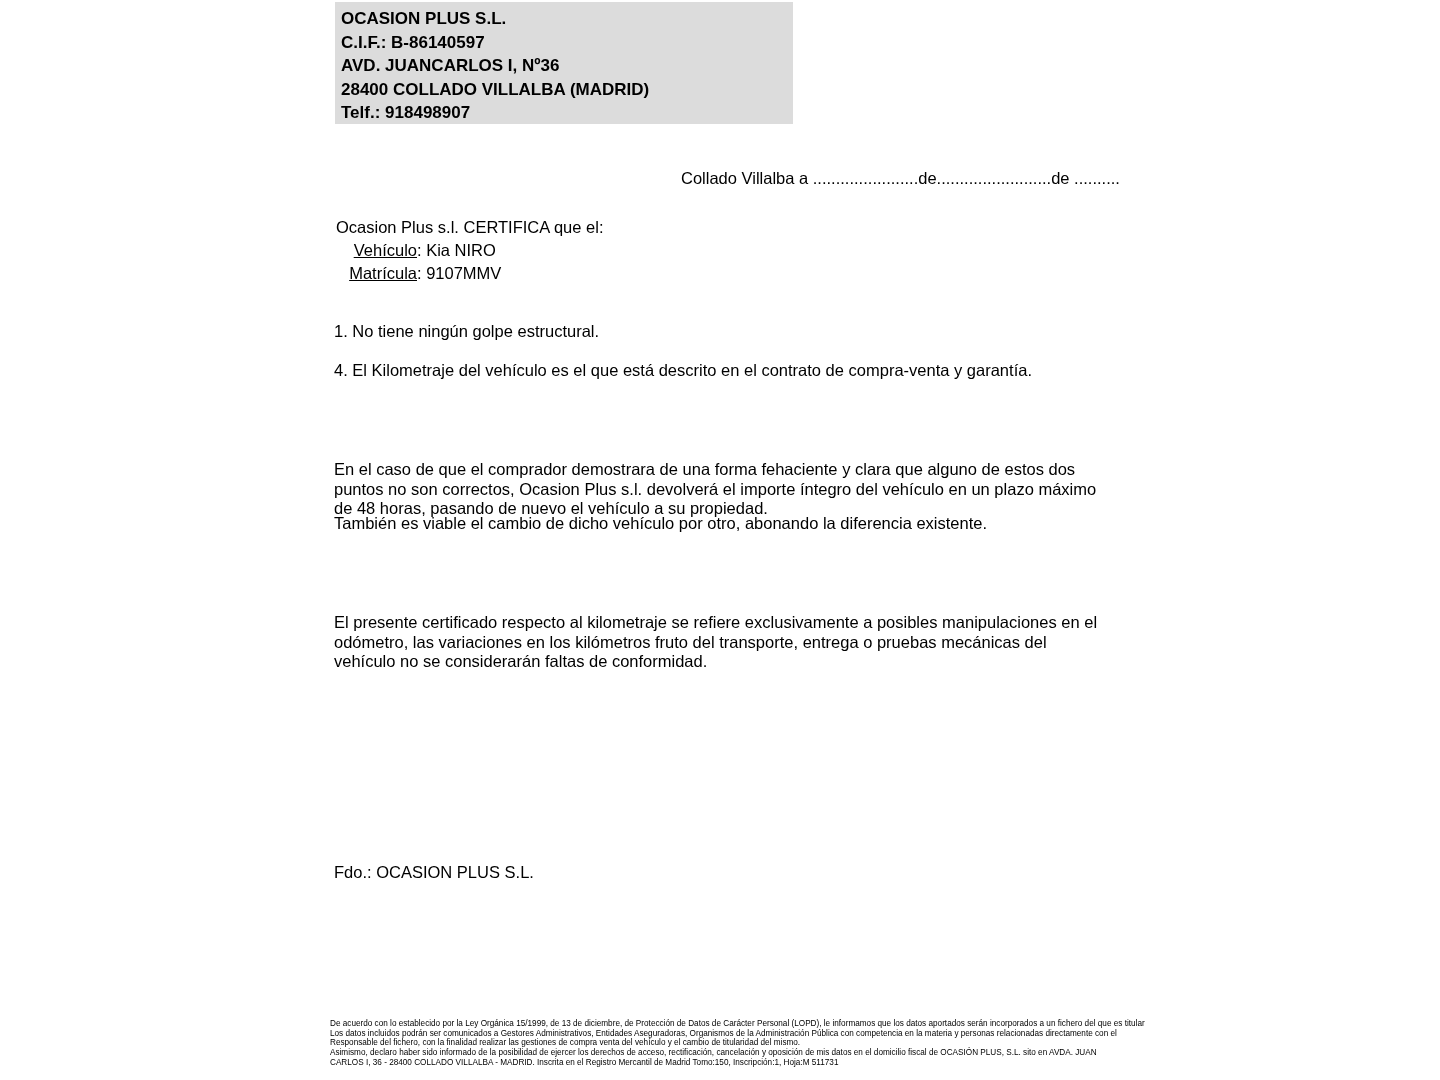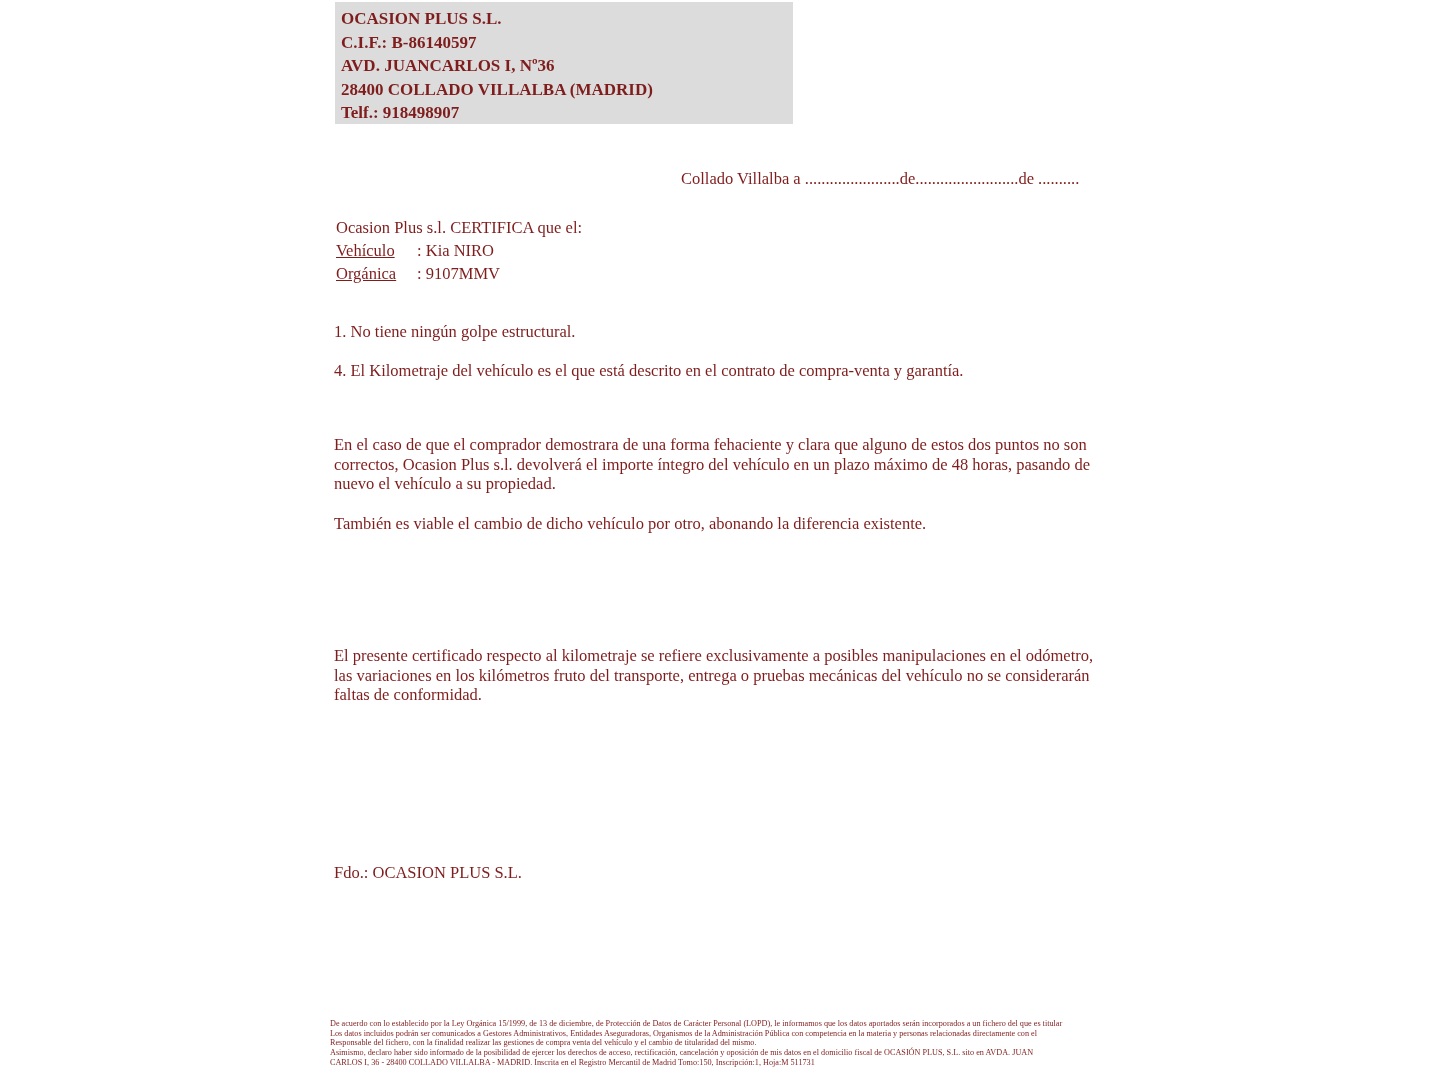--- a/index.html
+++ b/index.html
@@ -5,22 +5,22 @@
   html, body {
     margin: 0;
     padding: 0;
     background: #ffffff;
   }
   #page {
     position: relative;
     width: 1151px;
     height: 1080px;
     background: #ffffff;
-    font-family: Liberation Serif, serif;
-    color: #7f1d1d;
+    font-family: Liberation Sans, sans-serif;
+    color: #000000;
     overflow: hidden;
   }
   .abs { position: absolute; }
 
   
   #header-box {
     left: 335px;
     top: 2px;
     width: 458px;
     height: 122px;
@@ -48,44 +48,45 @@
     left: 336px;
     top: 216px;
     font-size: 16.5px;
     line-height: 23px;
   }
   .field-row { white-space: nowrap; }
   .field-label {
     display: inline-block;
     width: 81px;
     text-decoration: underline;
+    text-align: right;
   }
 
   
   .point {
     left: 334px;
     width: 775px;
     font-size: 16.5px;
     line-height: 19.5px;
   }
   #point-1 { top: 322px; }
   #point-2 { top: 361px; }
 
   
   .para {
     left: 334px;
     width: 770px;
     font-size: 16.5px;
     line-height: 19.5px;
     text-align: left;
   }
-  #para-1 { top: 435px; }
+  #para-1 { top: 460px; }
   #para-2 { top: 514px; }
   #para-3 { top: 556px; }
-  #para-4 { top: 646px; }
+  #para-4 { top: 613px; }
 
   
   #signature {
     left: 334px;
     top: 863px;
     font-size: 16.5px;
     white-space: nowrap;
   }
 
   
@@ -112,21 +113,21 @@
   </div>
 
   <div class="abs" id="date-line">Collado Villalba a .......................de.........................de ..........</div>
 
   <div class="abs" id="certify-block">
     <div>Ocasion Plus s.l. CERTIFICA que el:</div>
     <div class="field-row">
       <span class="field-label">Vehículo</span><span>: Kia NIRO</span>
     </div>
     <div class="field-row">
-      <span class="field-label">Orgánica</span><span>: 9107MMV</span>
+      <span class="field-label">Matrícula</span><span>: 9107MMV</span>
     </div>
   </div>
 
   <div class="abs point" id="point-1">1. No tiene ningún golpe estructural.</div>
   <div class="abs point" id="point-2">4. El Kilometraje del vehículo es el que está descrito en el contrato de compra-venta y garantía.</div>
 
   <div class="abs para" id="para-1">En el caso de que el comprador demostrara de una forma fehaciente y clara que alguno de estos dos puntos no son correctos, Ocasion Plus s.l. devolverá el importe íntegro del vehículo en un plazo máximo de 48 horas, pasando de nuevo el vehículo a su propiedad.</div>
   <div class="abs para" id="para-2">También es viable el cambio de dicho vehículo por otro, abonando la diferencia existente.</div>
   <div class="abs para" id="para-4">El presente certificado respecto al kilometraje se refiere exclusivamente a posibles manipulaciones en el odómetro, las variaciones en los kilómetros fruto del transporte, entrega o pruebas mecánicas del vehículo no se considerarán faltas de conformidad.</div>
 

